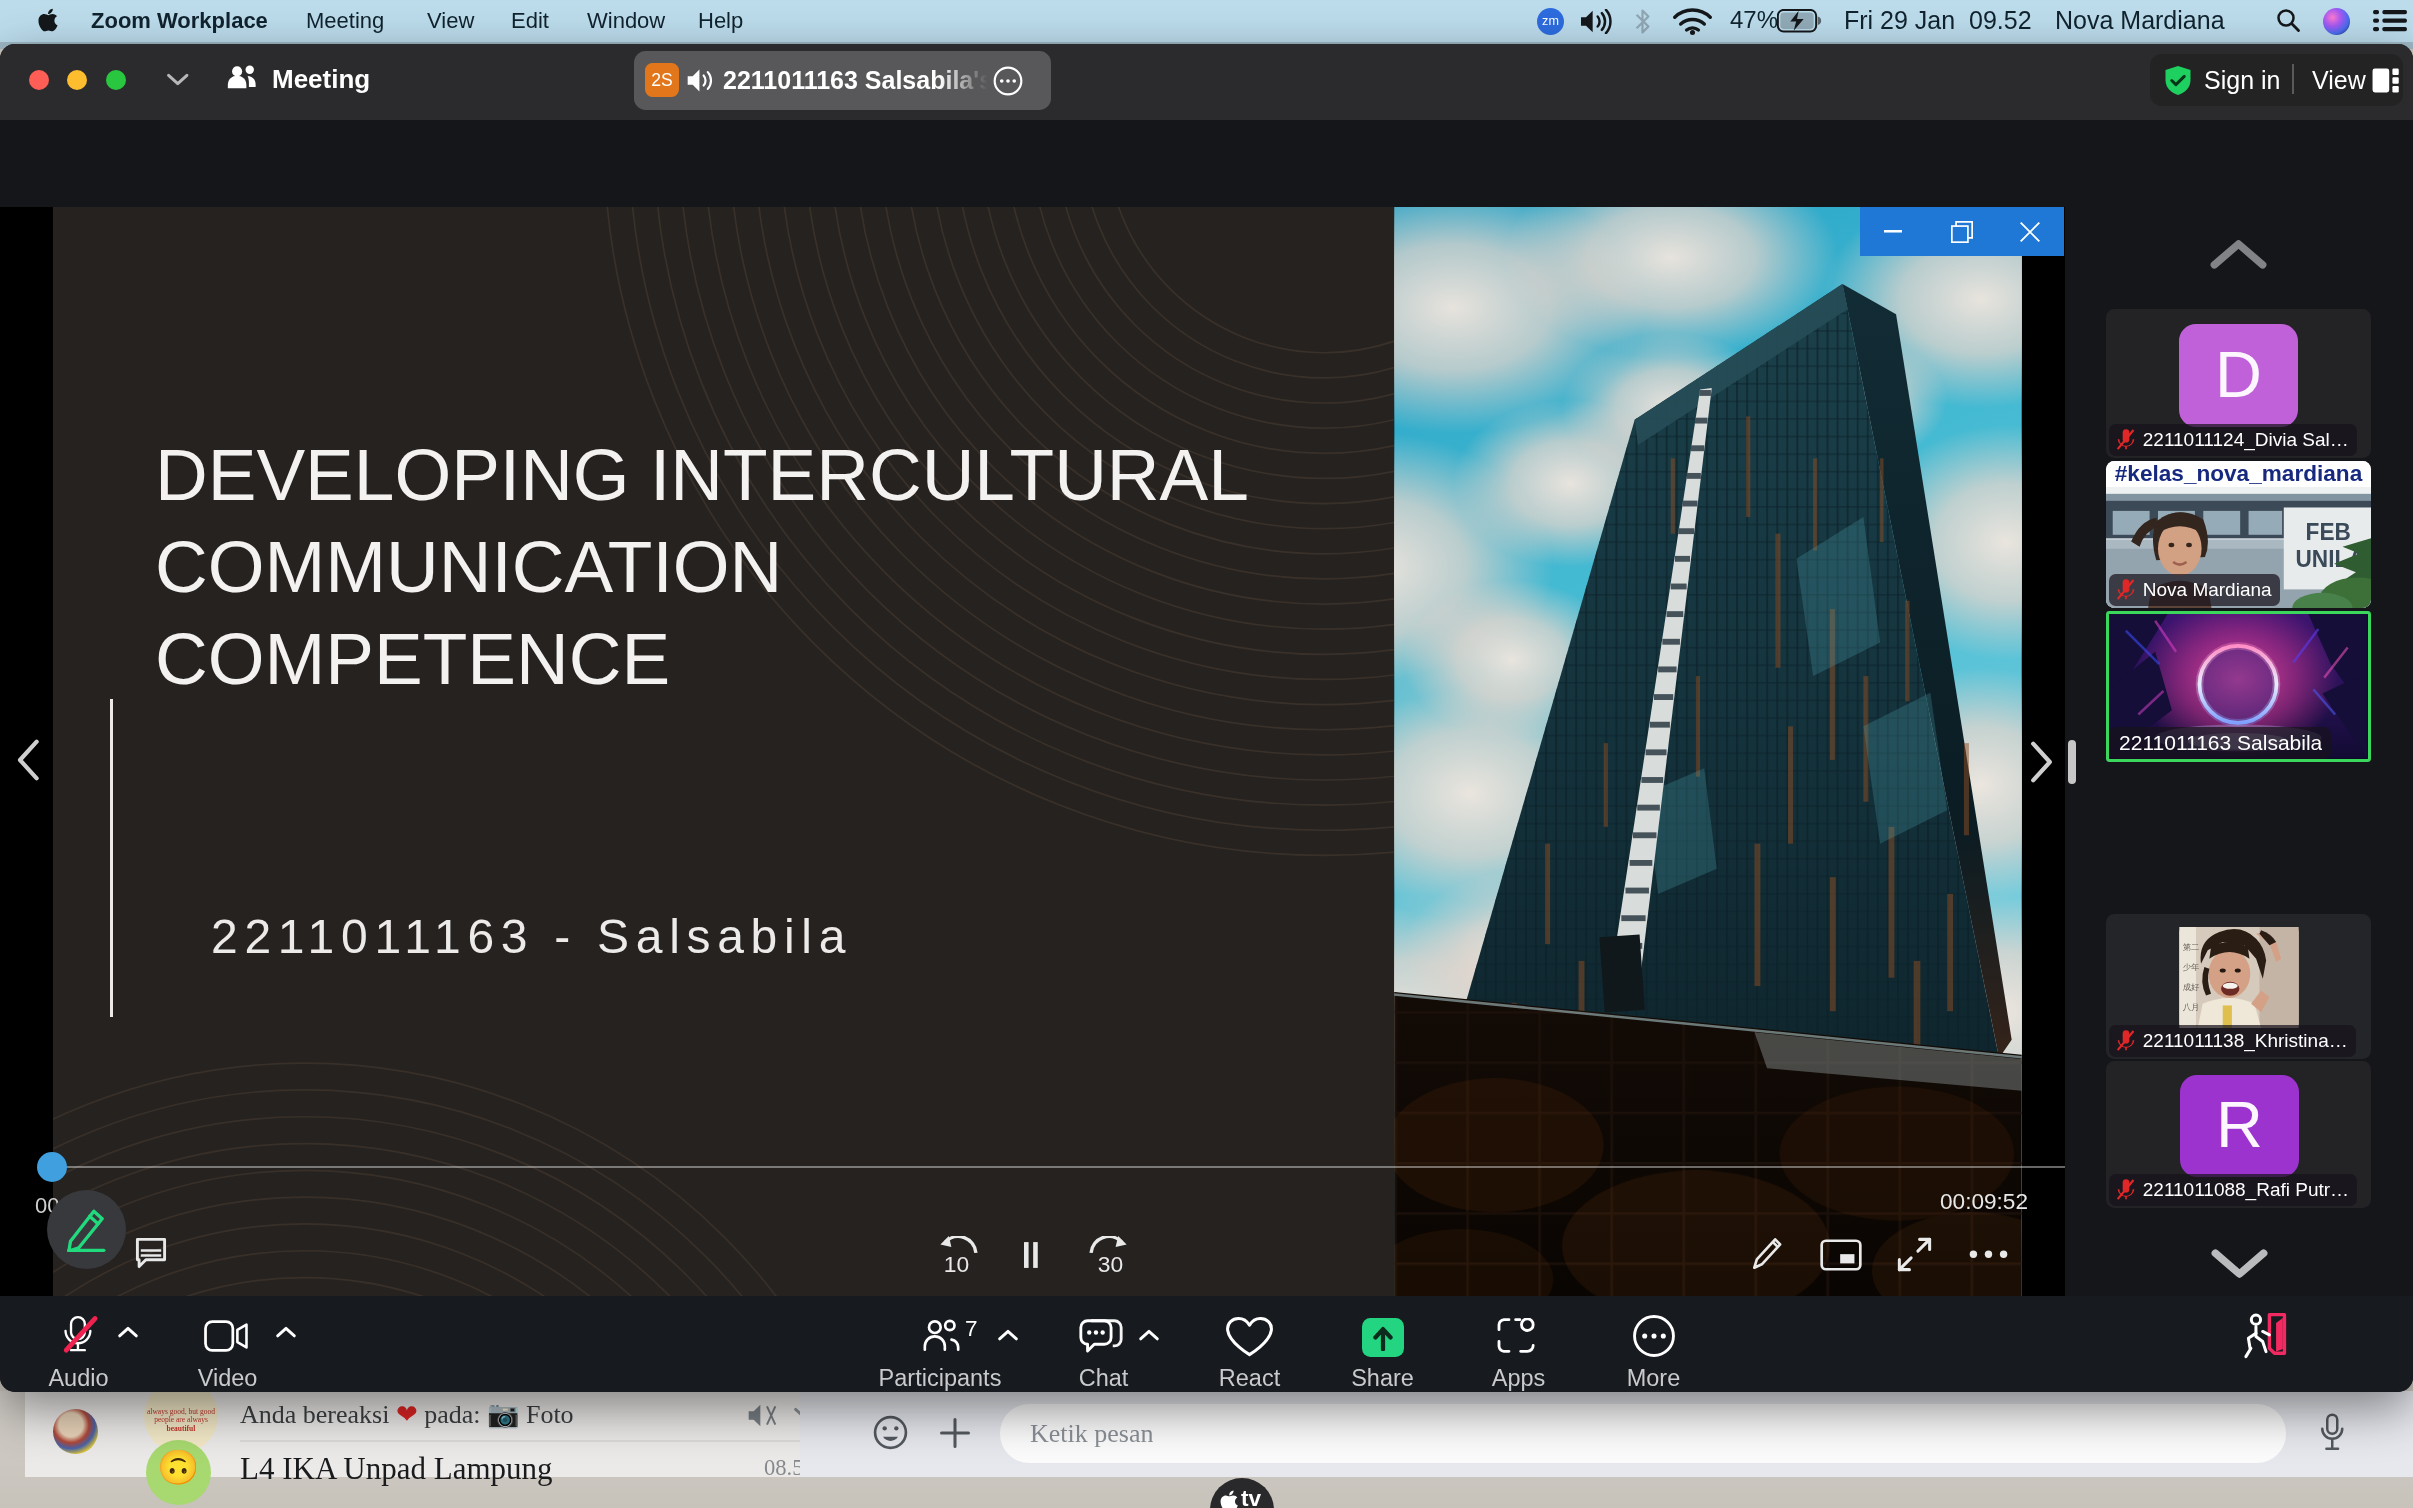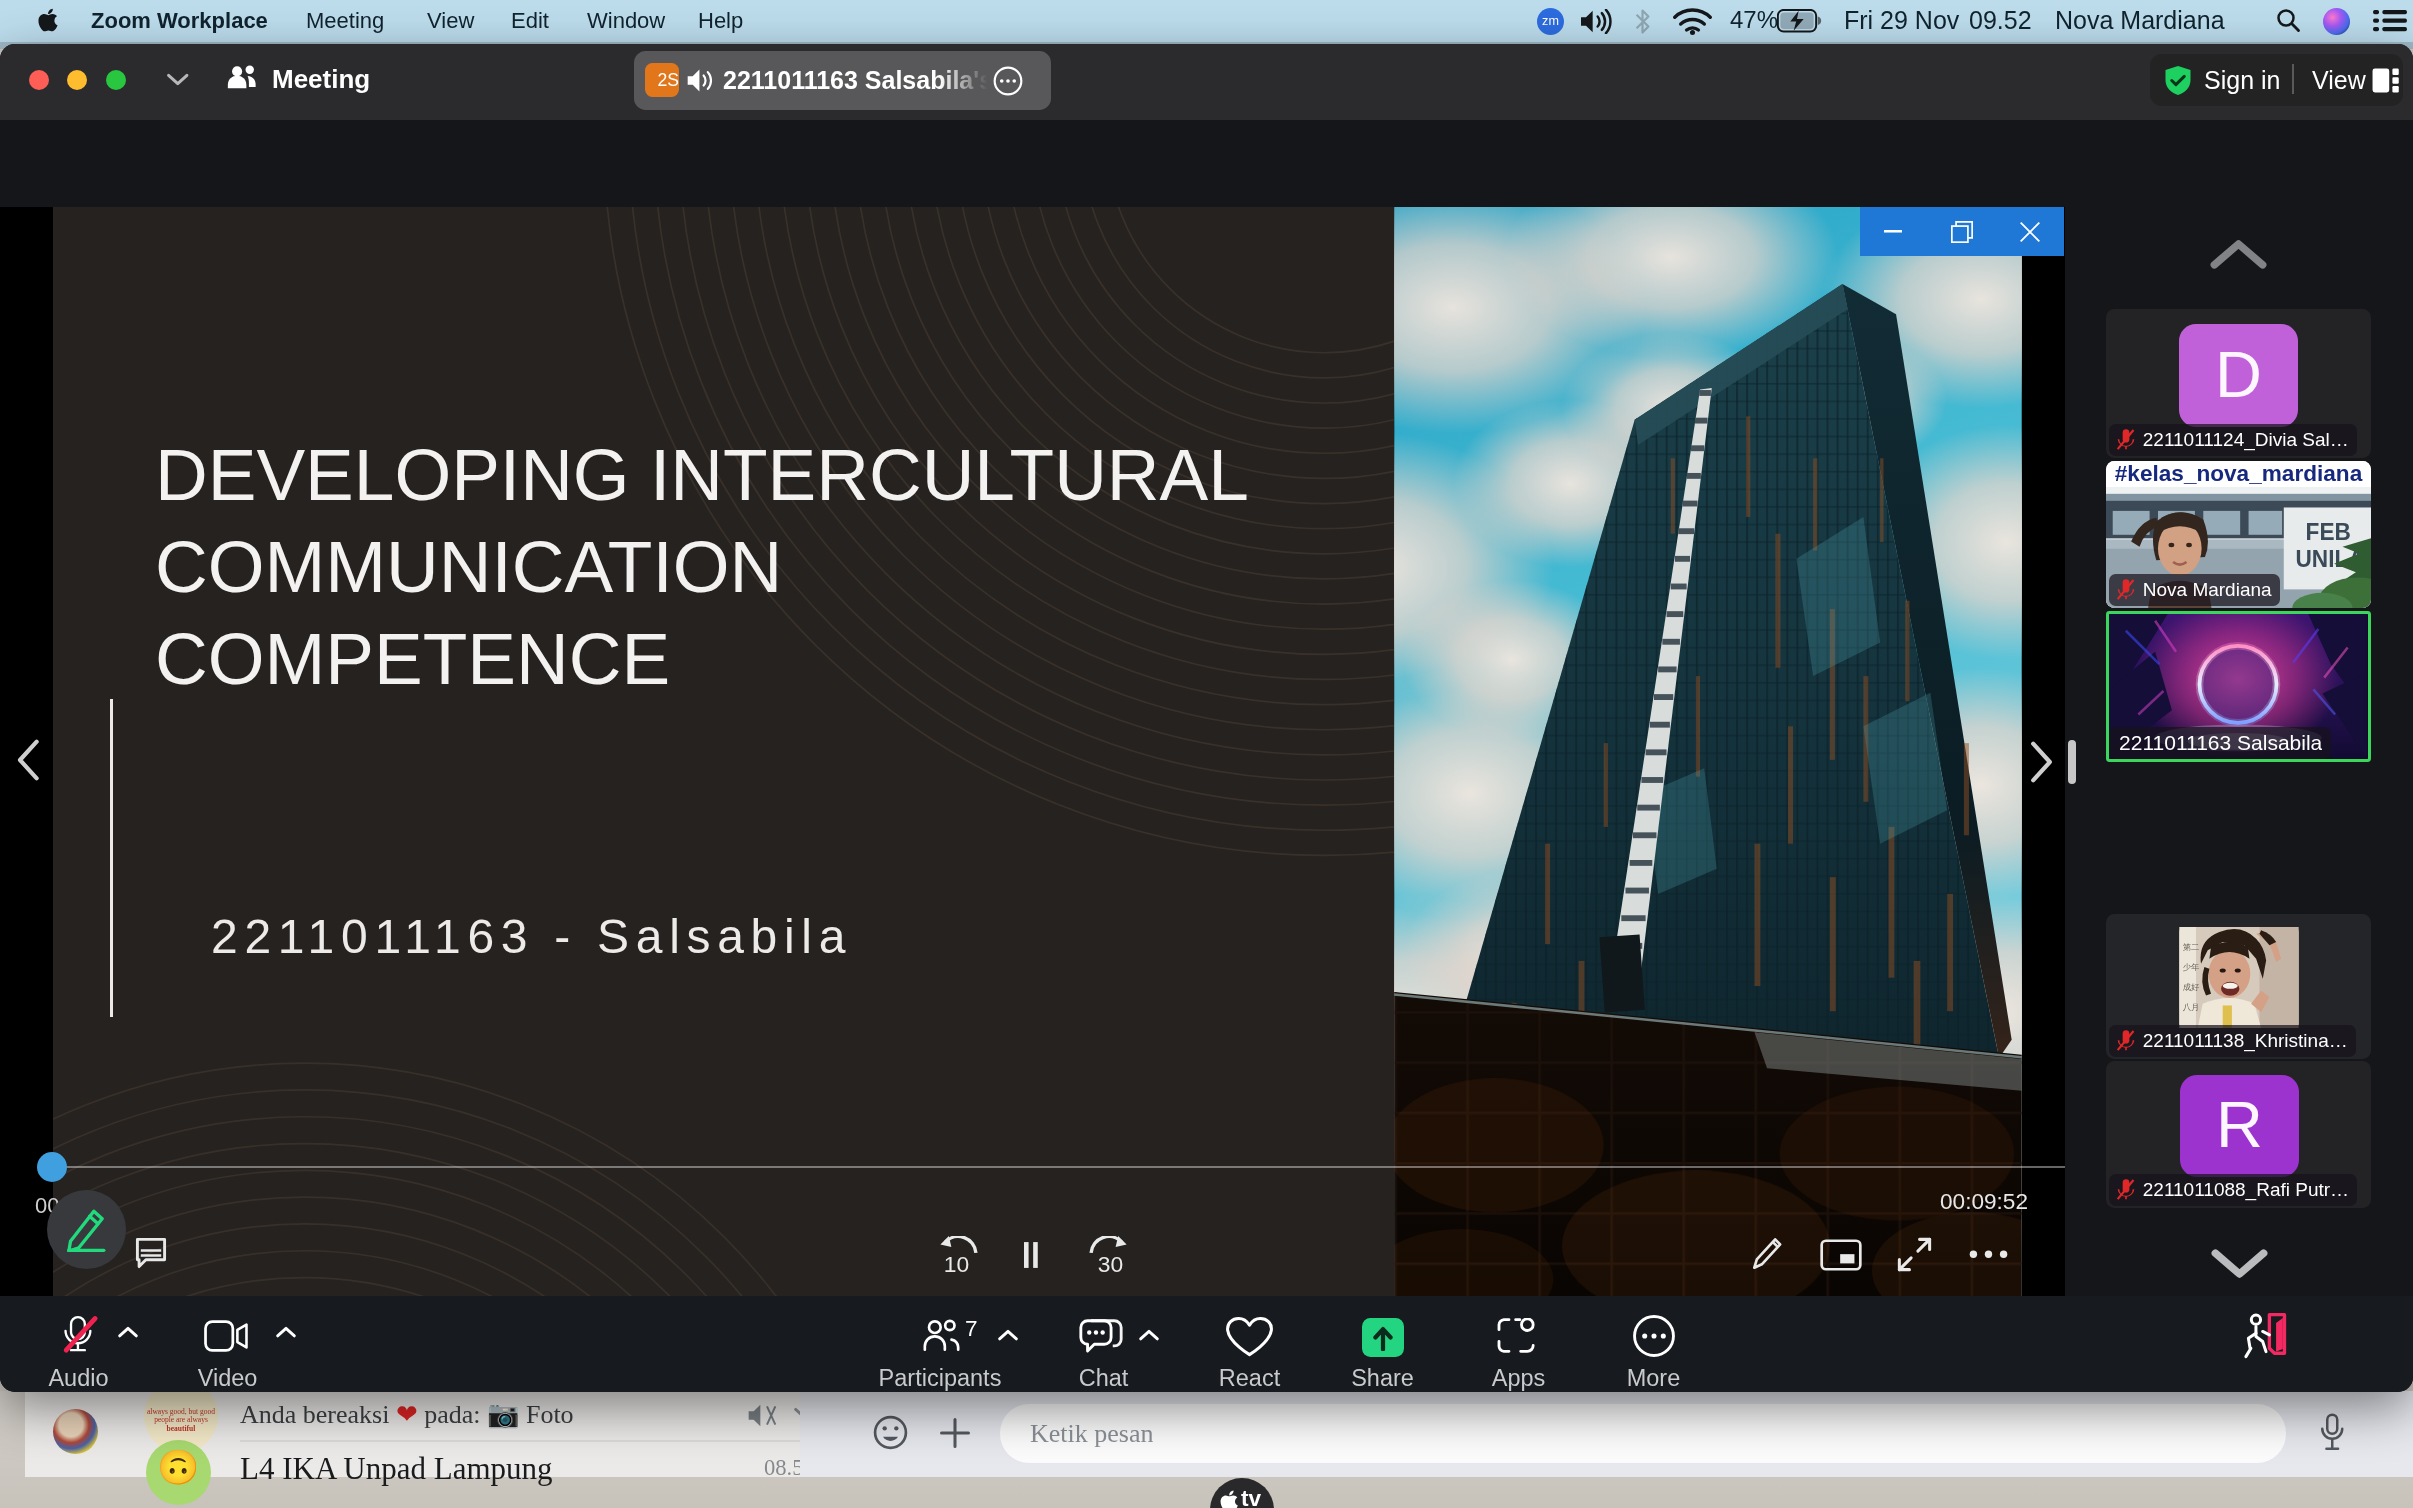--- a/index.html
+++ b/index.html
@@ -124,21 +124,21 @@
         </g>
         <circle cx="23" cy="29" r="3" fill="#15181b"></circle>
       </svg>
     <div class="mi" style="left:1730px;font-size:24px;">47%</div>
     <svg class="mi" style="left:1777px;top:9.2px" width="45" height="23.5" viewBox="0 0 54 28">
         <rect x="1" y="1" width="46" height="26" rx="7" fill="none" stroke="#15181b" stroke-width="2.4"></rect>
         <rect x="4" y="4" width="40" height="20" rx="4.5" fill="#15181b" opacity="0.25"></rect>
         <path d="M49 9v10c3-1 4-3 4-5s-1-4-4-5z" fill="#15181b" opacity="0.6"></path>
         <path d="M26 2L16 15h7l-3 11 12-14h-8z" fill="#15181b"></path>
       </svg>
-    <div class="mi" style="left:1844px;">Fri 29 Nov</div>
+    <div class="mi" style="left:1844px;">Fri 29 Jan</div>
     <div class="mi" style="left:1969px;">09.52</div>
     <div class="mi" style="left:2055px;">Nova Mardiana</div>
     <svg class="mi" style="left:2276px;top:8.4px" width="25" height="25" viewBox="0 0 30 30">
         <circle cx="12" cy="12" r="9" fill="none" stroke="#15181b" stroke-width="3"></circle>
         <path d="M19 19l8 8" stroke="#15181b" stroke-width="3.4" stroke-linecap="round"></path>
       </svg>
     <div class="mi" style="left:2323px;top:7.5px;width:27px;height:27px;border-radius:50%;background:radial-gradient(circle at 35% 35%, #ff7ad0 0%, #a459f2 35%, #4a6cf0 65%, #16203a 100%);"></div>
     <svg class="mi" style="left:2373px;top:10px" width="34" height="22" viewBox="0 0 40 26">
         <g fill="#15181b">
           <rect x="0" y="0" width="7" height="5" rx="2"></rect>
@@ -162,21 +162,21 @@
       <svg class="abs" style="left:226px;top:19px" width="34" height="32" viewBox="0 0 40 38">
           <g fill="#fff">
             <circle cx="13" cy="10" r="6"></circle>
             <circle cx="28" cy="8" r="5"></circle>
             <path d="M2 26c0-7 5-11 11-11s11 4 11 11v4H2z"></path>
             <path d="M25.5 15.5c5.5.3 9.5 4 9.5 10v3h-8v-5c0-3-.5-5.6-1.5-8z"></path>
           </g>
         </svg>
       <div class="abs" style="left:272px;top:20px;color:#fff;font-size:26px;font-weight:bold;">Meeting</div>
       <div class="abs" style="left:634px;top:6.7px;width:417px;height:59px;border-radius:11.7px;background:#58585a;">
-        <div class="abs" style="left:11px;top:12.6px;width:34px;height:34px;border-radius:7.5px;background:#e2761b;color:#fff;font-size:17.6px;text-align:right;line-height:34px;">2S</div>
+        <div class="abs" style="left:11px;top:12.6px;width:34px;height:34px;border-radius:7.5px;background:#e2761b;color:#fff;font-size:17.6px;text-align:center;line-height:34px;">2S</div>
         <svg class="abs" style="left:52px;top:16px" width="28.5" height="27" viewBox="0 0 34 32">
             <path d="M2 11h6l8-8v26l-8-8H2z" fill="#fff"></path>
             <g stroke="#fff" stroke-width="2.6" fill="none" stroke-linecap="round">
               <path d="M21 10a9 9 0 0 1 0 12"></path>
               <path d="M26 6a15 15 0 0 1 0 20"></path>
             </g>
           </svg>
         <div class="abs" style="left:89px;top:15px;width:270px;color:#fff;font-size:25px;font-weight:bold;white-space:nowrap;overflow:hidden;-webkit-mask-image:linear-gradient(90deg,#000 80%,transparent 98%);">2211011163 Salsabila's sc</div>
         <svg class="abs" style="left:359px;top:15px" width="30" height="30" viewBox="0 0 36 36">
             <circle cx="18" cy="18" r="16" fill="none" stroke="#fff" stroke-width="2.6"></circle>

